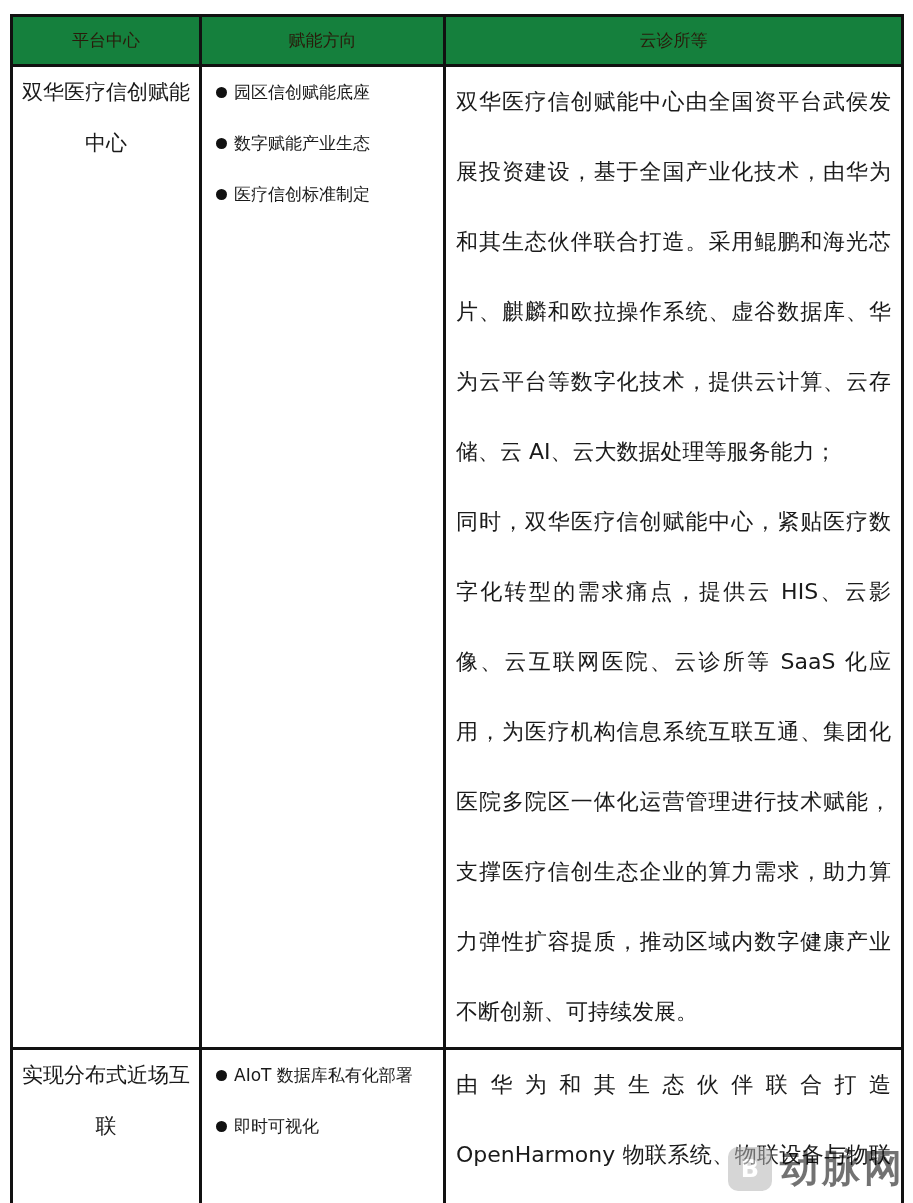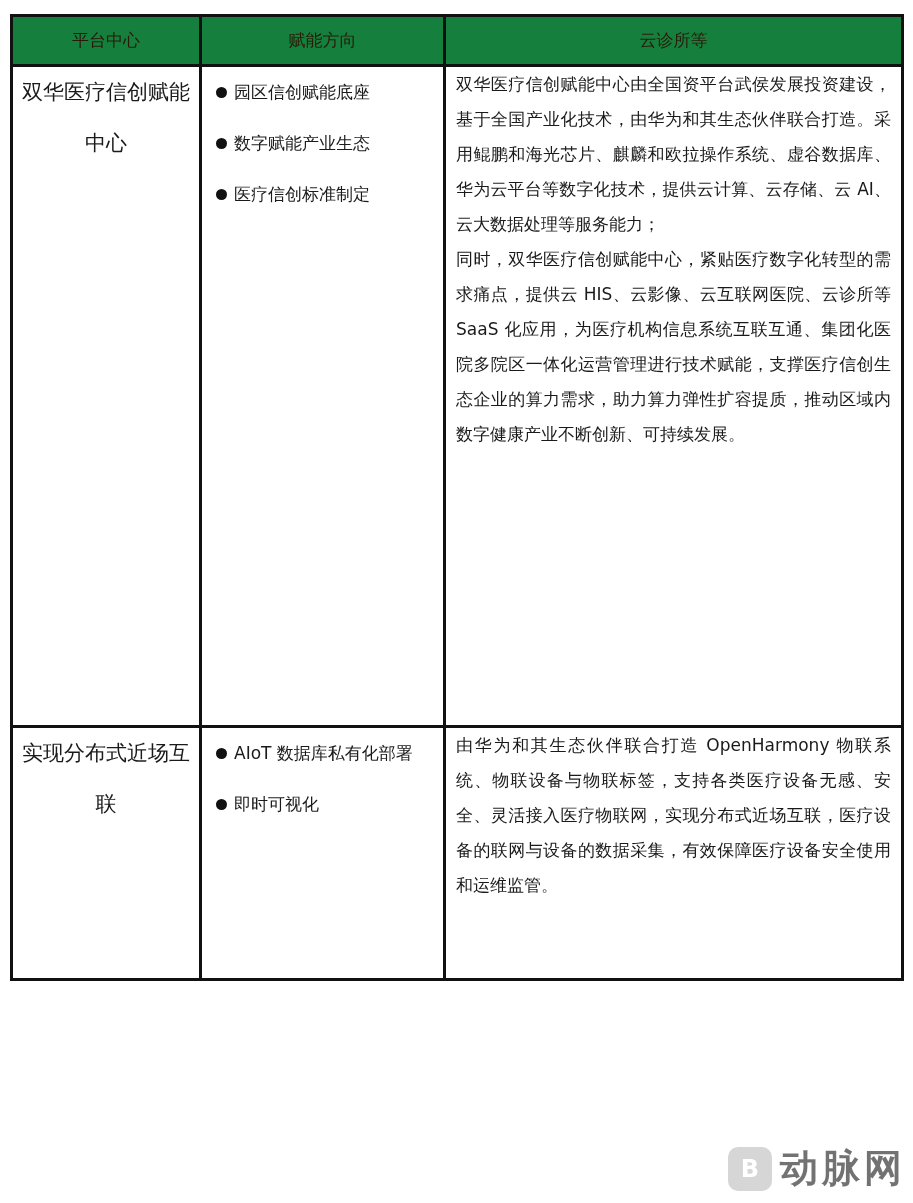--- a/index.html
+++ b/index.html
@@ -11,21 +11,21 @@
     .table th { background: #15803d; height: 47px; font-weight: normal; font-size: 17px;
                 color: #2a1a0a; text-align: center; vertical-align: middle; }
     .c1 { width: 186px; }
     .c2 { width: 241px; }
     .c3 { width: 455px; }
     .platform { text-align: center; font-size: 21px; line-height: 51px; padding: 0 6px !important; }
     .dirs { list-style: none; margin: 0; padding: 0; }
     .dirs li { position: relative; padding-left: 32px; font-size: 17px; line-height: 51px; padding-right: 6px; }
     .bullet { position: absolute; left: 14px; top: 20px; width: 11px; height: 11px;
               border-radius: 50%; background: #111; }
-    .intro { font-size: 17px; line-height: 35px; padding: 0 10px 0 10px !important; text-align: justify; }
+    .intro { font-size: 22px; line-height: 70px; padding: 0 10px 0 10px !important; text-align: justify; }
     .intro p { margin: 0; }
     .r1 td { height: 658px; }
     .r2 td { height: 199px; }
     .r3 td { height: 250px; }
     .watermark { position: absolute; left: 728px; top: 1143px; display: flex; align-items: center;
                  gap: 8px; opacity: 0.55; }
     .wm-logo { width: 44px; height: 44px; border-radius: 10px; background: #b5b5b5; color: #fff;
                font-size: 24px; font-weight: bold; display: flex; align-items: center; justify-content: center; }
     .wm-text { font-size: 38px; color: #000000; letter-spacing: 4px; font-weight: bold; }
   </style>

